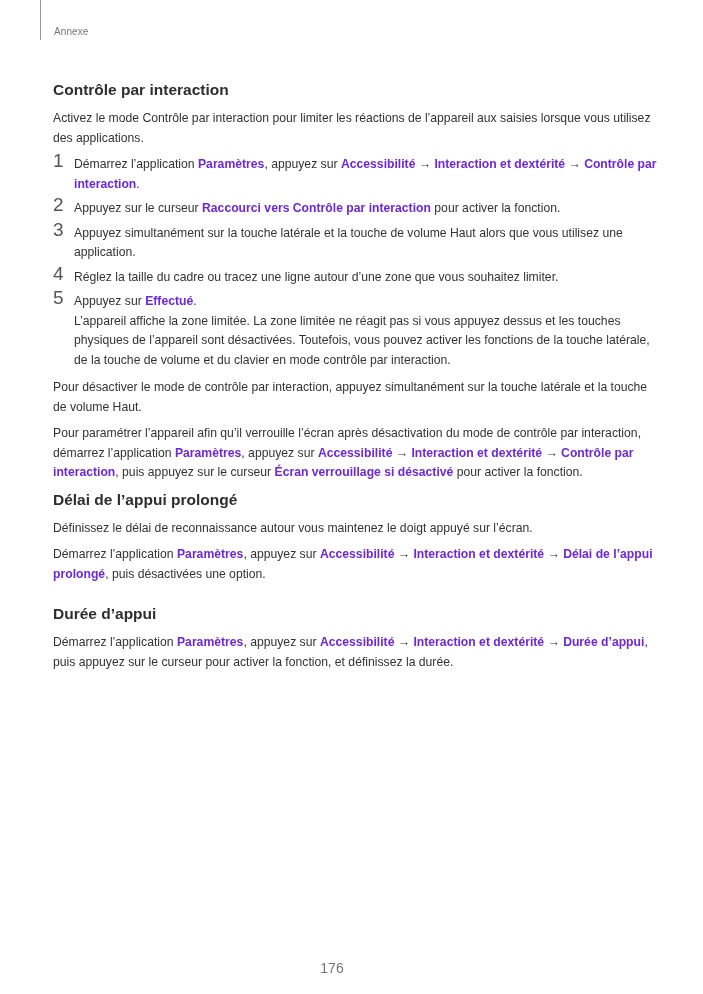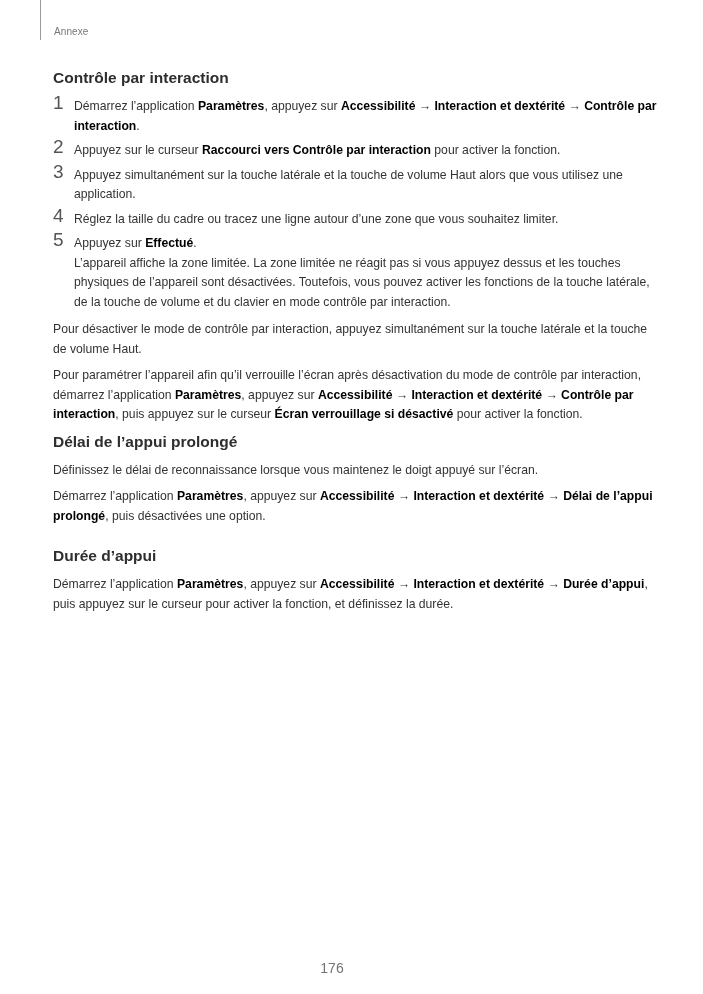--- a/index.html
+++ b/index.html
@@ -1,41 +1,42 @@
 <!DOCTYPE html>
 <html><head>
 <meta charset="utf-8">
 <style>
   html, body { margin:0; padding:0; background:#ffffff; }
   body { width:703px; height:994px; position:relative; overflow:hidden;
          font-family:"Liberation Sans", sans-serif; color:#333333; }
   .margin-rule { position:absolute; left:40px; top:0; width:1px; height:40px; background:#9a9a9a; }
   .running-head { position:absolute; left:54px; top:26px; font-size:10px; color:#777777; letter-spacing:0.1px; }
-  .content { position:absolute; left:53px; top:68px; width:605px; font-size:12.2px; line-height:19.5px; }
+  .content { position:absolute; left:53px; top:80px; width:605px; font-size:12.2px; line-height:19.5px; }
   h2 { font-size:15.5px; font-weight:bold; color:#2e2e2e; margin:0 0 9px 0; line-height:20px; }
   p { margin:0 0 7px 0; }
-  b { font-weight:bold; color:#000000; }
+  b { font-weight:bold; color:#6d28d9; }
   .steps { margin:0 0 8px 0; padding:0; list-style:none; }
   .step { position:relative; padding-left:21px; margin-bottom:5px; }
   .step-num { position:absolute; left:0; top:-4px; font-size:19px; color:#555; font-weight:normal; }
   .step-note { display:block; }
   .sec2 { margin-top:4px; }
   .sec3 { margin-top:20px; }
   .page-number { position:absolute; left:0; width:664px; text-align:center; top:960px; font-size:14px; color:#737373; }
 </style>
 </head>
 <body>
 
 <div class="margin-rule"></div>
 <div class="running-head">Annexe</div>
 
 <div class="content">
 
   <section>
     <h2>Contrôle par interaction</h2>
+    <p>Activez le mode Contrôle par interaction pour limiter les réactions de l’appareil aux saisies lorsque vous utilisez des applications.</p>
     <ol class="steps">
       <li class="step">
         <span class="step-num">1</span>
         <span>Démarrez l’application </span><b>Paramètres</b><span>, appuyez sur </span><b>Accessibilité</b><span> → </span><b>Interaction et dextérité</b><span> → </span><b>Contrôle par interaction</b><span>.</span>
       </li>
       <li class="step">
         <span class="step-num">2</span>
         <span>Appuyez sur le curseur </span><b>Raccourci vers Contrôle par interaction</b><span> pour activer la fonction.</span>
       </li>
       <li class="step">
@@ -51,21 +52,21 @@
         <span>Appuyez sur </span><b>Effectué</b><span>.</span>
         <span class="step-note">L’appareil affiche la zone limitée. La zone limitée ne réagit pas si vous appuyez dessus et les touches physiques de l’appareil sont désactivées. Toutefois, vous pouvez activer les fonctions de la touche latérale, de la touche de volume et du clavier en mode contrôle par interaction.</span>
       </li>
     </ol>
     <p>Pour désactiver le mode de contrôle par interaction, appuyez simultanément sur la touche latérale et la touche de volume Haut.</p>
     <p><span>Pour paramétrer l’appareil afin qu’il verrouille l’écran après désactivation du mode de contrôle par interaction, démarrez l’application </span><b>Paramètres</b><span>, appuyez sur </span><b>Accessibilité</b><span> → </span><b>Interaction et dextérité</b><span> → </span><b>Contrôle par interaction</b><span>, puis appuyez sur le curseur </span><b>Écran verrouillage si désactivé</b><span> pour activer la fonction.</span></p>
   </section>
 
   <section class="sec2">
     <h2>Délai de l’appui prolongé</h2>
-    <p>Définissez le délai de reconnaissance lorsque vous maintenez le doigt appuyé sur l’écran.</p>
+    <p>Définissez le délai de reconnaissance autour vous maintenez le doigt appuyé sur l’écran.</p>
     <p><span>Démarrez l’application </span><b>Paramètres</b><span>, appuyez sur </span><b>Accessibilité</b><span> → </span><b>Interaction et dextérité</b><span> → </span><b>Délai de l’appui prolongé</b><span>, puis désactivées une option.</span></p>
   </section>
 
   <section class="sec3">
     <h2>Durée d’appui</h2>
     <p><span>Démarrez l’application </span><b>Paramètres</b><span>, appuyez sur </span><b>Accessibilité</b><span> → </span><b>Interaction et dextérité</b><span> → </span><b>Durée d’appui</b><span>, puis appuyez sur le curseur pour activer la fonction, et définissez la durée.</span></p>
   </section>
 
 </div>
 

